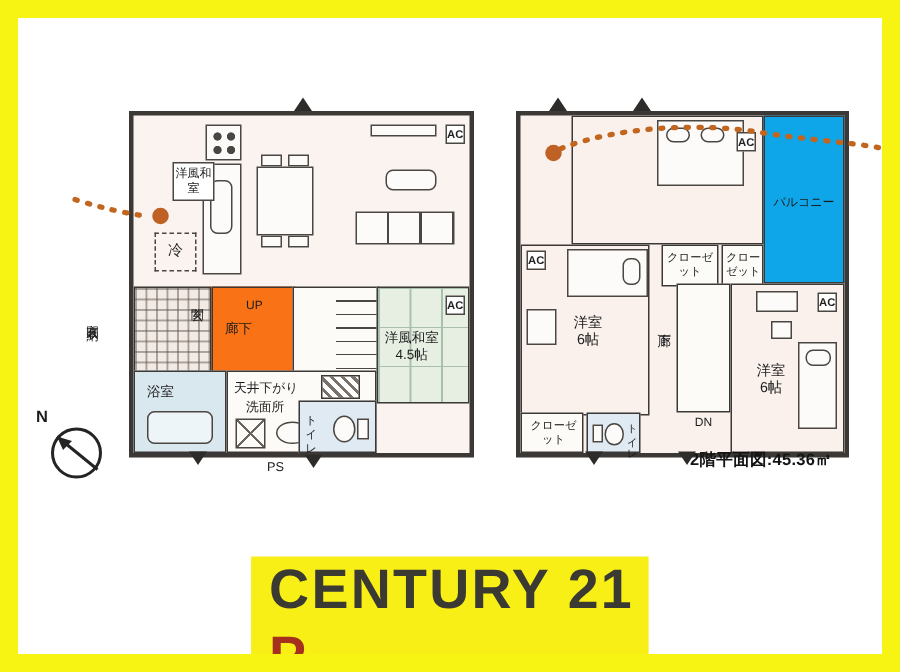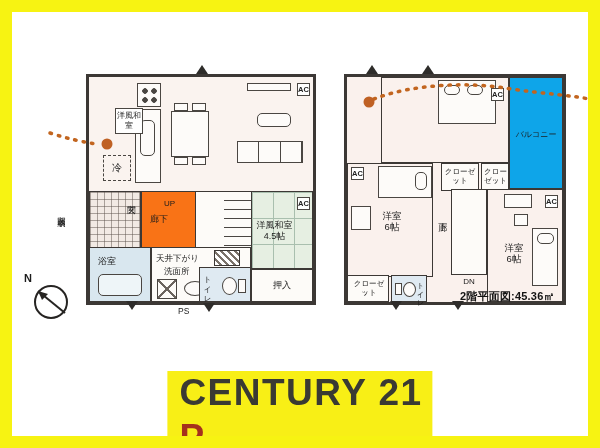--- a/index.html
+++ b/index.html
@@ -104,23 +104,20 @@
       <div class="lbl" style="left:8px;top:8px;font-size:9px;">浴室</div>
       <div class="furn round" style="left:8px;top:26px;width:44px;height:22px;background:#eef5f8;"></div>
     </div>
 
     <div class="rm wcbg" style="left:110px;top:190px;width:52px;height:35px;">
       <div class="lbl vt" style="left:3px;top:3px;font-size:7.5px;">トイレ</div>
       <div class="furn oval" style="left:22px;top:9px;width:15px;height:18px;"></div>
       <div class="furn" style="left:38px;top:11px;width:8px;height:14px;"></div>
     </div>
 
-    <div class="rm" style="left:162px;top:192px;width:62px;height:33px;background:#fdfbf8;">
-      <div class="lbl" style="left:0;top:10px;width:60px;font-size:9px;">押入</div>
-    </div>
   </div>
 
   <div class="lbl vt abs" style="left:56px;top:210px;font-size:8px;z-index:20;">玄関収納</div>
   <div class="lbl abs" style="left:178px;top:306px;font-size:8.5px;z-index:20;">PS</div>
 
   <div id="f2" class="plan">
 
 
     <div class="rm" style="left:34px;top:0;width:128px;height:86px;background:#faf1ed;">
       <div class="furn" style="left:56px;top:2px;width:58px;height:44px;">
@@ -173,21 +170,21 @@
     <div class="rm" style="left:0;top:198px;width:42px;height:27px;background:#fdfbf8;">
       <div class="lbl lbl2" style="left:4px;top:3px;width:34px;font-size:7.5px;">クローゼット</div>
     </div>
     <div class="rm wcbg" style="left:44px;top:198px;width:36px;height:27px;">
       <div class="furn" style="left:3px;top:7px;width:7px;height:12px;"></div>
       <div class="furn oval" style="left:11px;top:6px;width:13px;height:15px;"></div>
       <div class="lbl vt" style="right:2px;top:1px;font-size:7px;">トイレ</div>
     </div>
   </div>
 
-  <div class="caption" style="left:460px;top:289px;">2階平面図:45.36㎡</div>
+  <div class="caption" style="left:460px;top:299px;">2階平面図:45.36㎡</div>
 
   <div class="tri-up" style="left:196px;top:65px;"></div>
   <div class="tri-dn" style="left:126px;top:301px;"></div>
   <div class="tri-dn" style="left:203px;top:303px;"></div>
   <div class="tri-up" style="left:366px;top:65px;"></div>
   <div class="tri-up" style="left:422px;top:65px;"></div>
   <div class="tri-dn" style="left:390px;top:301px;"></div>
   <div class="tri-dn" style="left:452px;top:301px;"></div>
 
   <div class="abs" style="left:22px;top:272px;width:52px;height:52px;z-index:20;">

